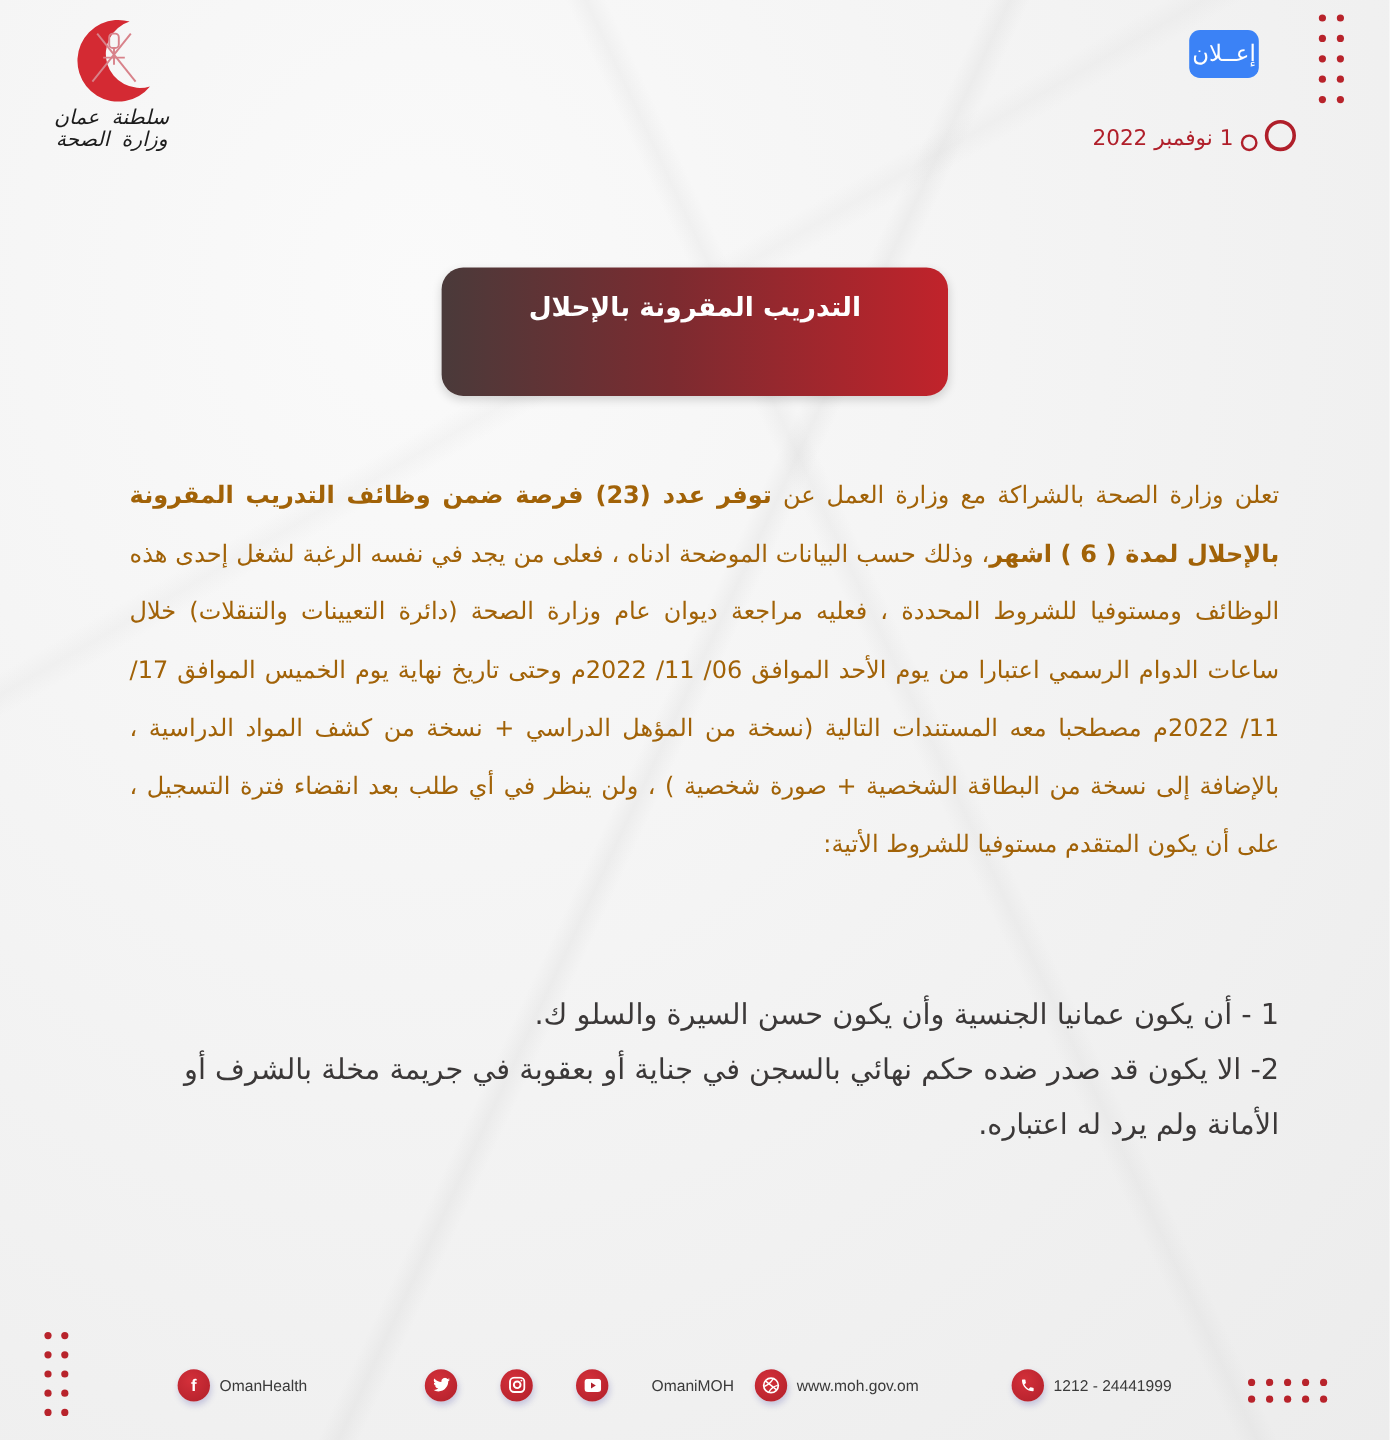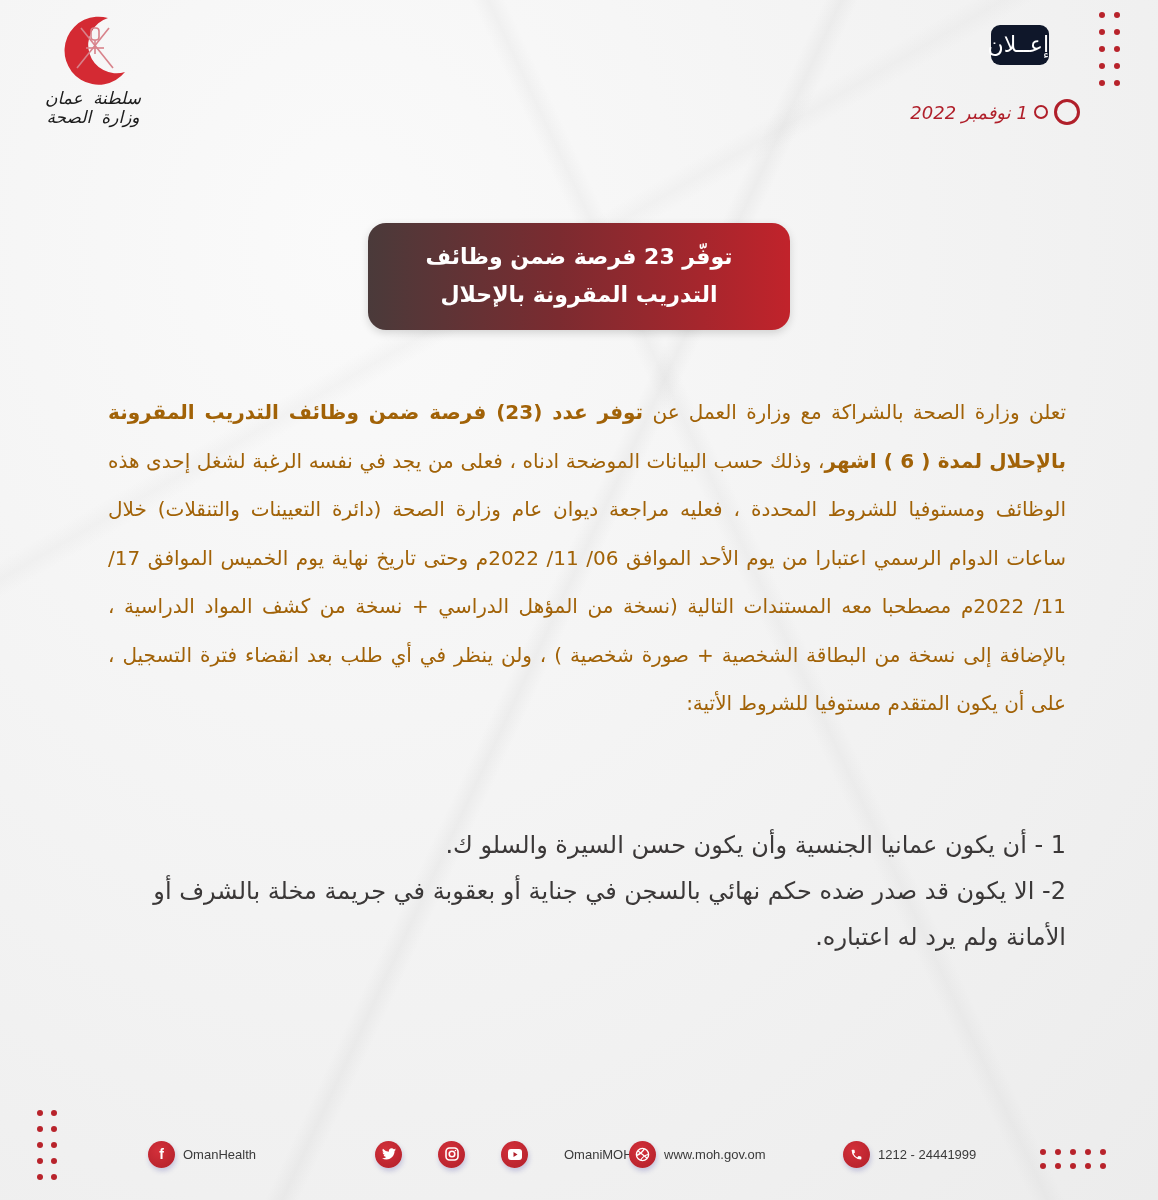--- a/index.html
+++ b/index.html
@@ -23,32 +23,32 @@
       text-align: center;
     }
     .logo svg { display: block; margin: 0 auto; }
     .logo-text {
       font-family: Liberation Mono, monospace; font-size: 17px; line-height: 19px;
       color: #1c1c1c; direction: rtl; font-style: italic;
     }
     
     .badge {
       position: absolute; left: 991px; top: 25px; width: 58px; height: 40px;
-      background: #0f172a; border-radius: 9px;
-      color: #fff; font-size: 22px; line-height: 40px; text-align: center;
+      background: #3b82f6; border-radius: 9px;
+      color: #fff; font-size: 19px; line-height: 40px; text-align: center;
       direction: rtl; letter-spacing: 1px;
     }
     .dots-v {
       position: absolute; left: 1099px; top: 12px;
       display: grid; grid-template-columns: 6px 6px; column-gap: 9px; row-gap: 11px;
     }
     .dot { width: 6px; height: 6px; border-radius: 50%; background: #b8232b; }
     .date-row {
       position: absolute; right: 78px; top: 98px; height: 28px;
-      display: flex; align-items: center; gap: 6px; direction: ltr; font-style: italic;
+      display: flex; align-items: flex-end; gap: 6px; direction: ltr;
     }
     .date-text { color: #b01f2a; font-size: 18px; direction: rtl; }
     .ring-small { width: 14px; height: 14px; border: 2px solid #b01f2a; border-radius: 50%; }
     .ring-big { width: 26px; height: 26px; border: 3px solid #b01f2a; border-radius: 50%; }
     .one { color: #b01f2a; font-size: 18px; }
     
     .title-box {
       position: absolute; left: 368px; top: 223px; width: 422px; height: 107px;
       border-radius: 18px;
       background: linear-gradient(90deg, #4a3a3a 0%, #7b2b30 45%, #c1232b 100%);
@@ -125,21 +125,20 @@
     <span class="dot"></span>
 </div>
 <div class="date-row">
   <span class="date-text">نوفمبر 2022</span>
   <span class="one">1</span>
   <span class="ring-small"></span>
   <span class="ring-big"></span>
 </div>
 
 <div class="title-box">
-  <div>توفّر 23 فرصة ضمن وظائف</div>
   <div>التدريب المقرونة بالإحلال</div>
 </div>
 
 <div class="body-text">
   <span>تعلن وزارة الصحة بالشراكة مع وزارة العمل عن </span><b>توفر عدد (23) فرصة ضمن وظائف التدريب المقرونة بالإحلال لمدة ( 6 ) اشهر</b><span>، وذلك حسب البيانات الموضحة ادناه ، فعلى من يجد في نفسه الرغبة لشغل إحدى هذه الوظائف ومستوفيا للشروط المحددة ، فعليه مراجعة ديوان عام وزارة الصحة (دائرة التعيينات والتنقلات) خلال ساعات الدوام الرسمي اعتبارا من يوم الأحد الموافق 06/ 11/ 2022م وحتى تاريخ نهاية يوم الخميس الموافق 17/ 11/ 2022م مصطحبا معه المستندات التالية (نسخة من المؤهل الدراسي + نسخة من كشف المواد الدراسية ، بالإضافة إلى نسخة من البطاقة الشخصية + صورة شخصية ) ، ولن ينظر في أي طلب بعد انقضاء فترة التسجيل ، على أن يكون المتقدم مستوفيا للشروط الأتية:</span>
 </div>
 
 <div class="conditions">
   <div>1 - أن يكون عمانيا الجنسية وأن يكون حسن السيرة والسلو ك.</div>
   <div>2-  الا يكون قد صدر ضده حكم نهائي بالسجن في جناية أو بعقوبة في جريمة مخلة بالشرف أو الأمانة ولم يرد له اعتباره.</div>
@@ -156,21 +155,21 @@
     <span class="dot"></span>
   <span class="dot"></span>
     <span class="dot"></span>
 </div>
 
 <div class="footer-item" style="left:148px;">
   <span class="circ">f</span>
   <span>OmanHealth</span>
 </div>
 
-<div class="footer-item" style="left:375px;gap:36px;">
+<div class="footer-item" style="left:354px;gap:36px;">
   <span class="circ">
     <svg width="14" height="12" viewBox="0 0 24 20">
         <path fill="#fff" d="M24 2.4a9.8 9.8 0 0 1-2.8.8A4.9 4.9 0 0 0 23.3.5a9.9 9.9 0 0 1-3.1 1.2A4.9 4.9 0 0 0 11.8 6 14 14 0 0 1 1.7.9a4.9 4.9 0 0 0 1.5 6.6A4.9 4.9 0 0 1 1 6.9a4.9 4.9 0 0 0 3.9 4.8 4.9 4.9 0 0 1-2.2.1 4.9 4.9 0 0 0 4.6 3.4A9.9 9.9 0 0 1 0 17.2 14 14 0 0 0 7.5 19.4c9 0 14-7.5 14-14v-.6A10 10 0 0 0 24 2.4z"></path>
       </svg>
   </span>
   <span class="circ">
     <svg width="14" height="14" viewBox="0 0 14 14">
         <rect x="1" y="1" width="12" height="12" rx="3.5" stroke="#fff" stroke-width="1.6" fill="none"></rect>
         <circle cx="7" cy="7" r="2.8" stroke="#fff" stroke-width="1.6" fill="none"></circle>
         <circle cx="10.5" cy="3.5" r="0.8" fill="#fff"></circle>

